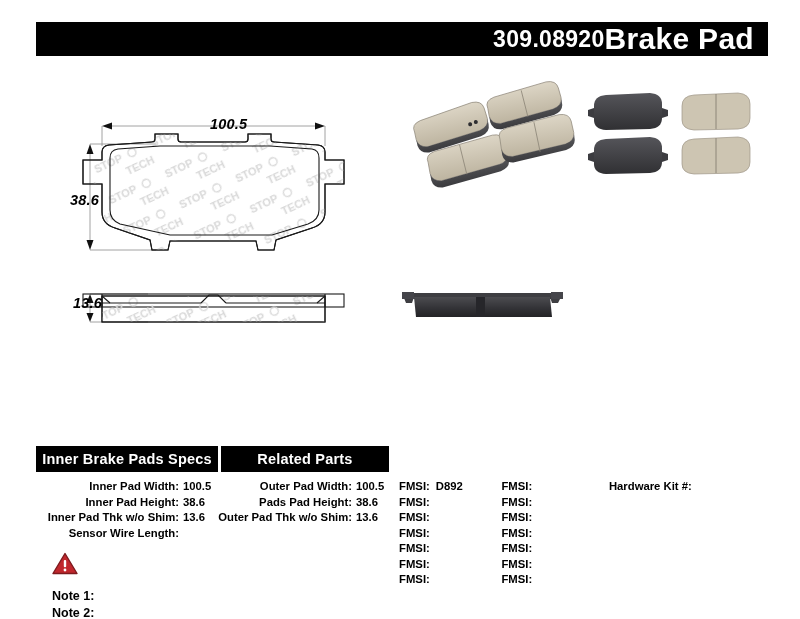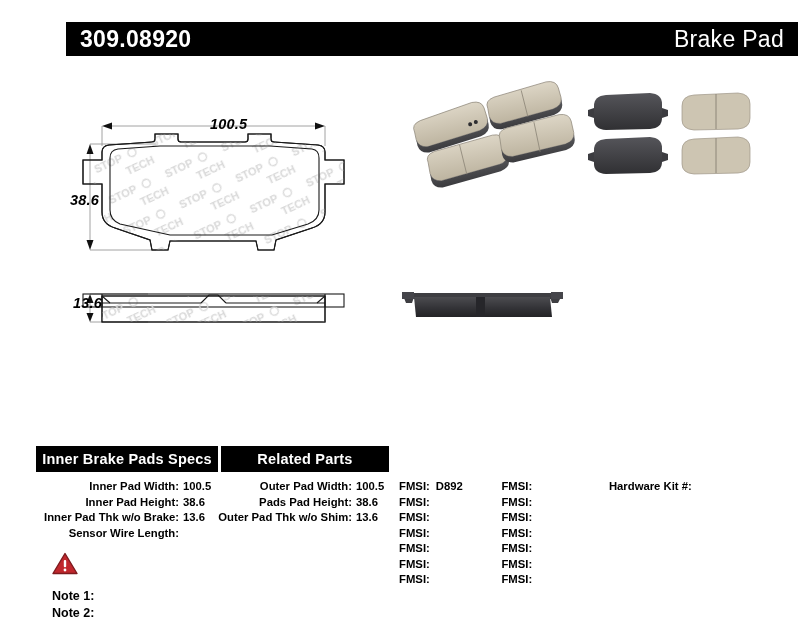--- a/index.html
+++ b/index.html
@@ -19,35 +19,34 @@
   
   .title-bar {
     position: absolute;
     left: 36px;
     top: 22px;
     width: 732px;
     height: 34px;
     background: #000000;
     display: flex;
     align-items: center;
-    justify-content: space-between;
+    justify-content: flex-end;
     padding: 0 14px;
     box-sizing: border-box;
-    margin-left: 30px;
   }
   .title-bar .part-no {
     color: #ffffff;
     font-size: 23px;
     font-weight: bold;
     letter-spacing: 0.3px;
   }
   .title-bar .product-type {
     color: #ffffff;
-    font-size: 23px;
-    font-weight: normal;
+    font-size: 30px;
+    font-weight: bold;
     letter-spacing: 0.3px;
   }
 
   
   .drawing-area {
     position: absolute;
     left: 60px;
     top: 100px;
     width: 330px;
     height: 250px;
@@ -323,21 +322,21 @@
     <div class="tcol col-inner">
       <div class="spec-row">
         <span class="lbl">Inner Pad Width:</span>
         <span class="val">100.5</span>
       </div>
       <div class="spec-row">
         <span class="lbl">Inner Pad Height:</span>
         <span class="val">38.6</span>
       </div>
       <div class="spec-row">
-        <span class="lbl">Inner Pad Thk w/o Brake:</span>
+        <span class="lbl">Inner Pad Thk w/o Shim:</span>
         <span class="val">13.6</span>
       </div>
       <div class="spec-row">
         <span class="lbl">Sensor Wire Length:</span>
         <span class="val"></span>
       </div>
     </div>
 
     <div class="tcol col-outer">
       <div class="spec-row">

